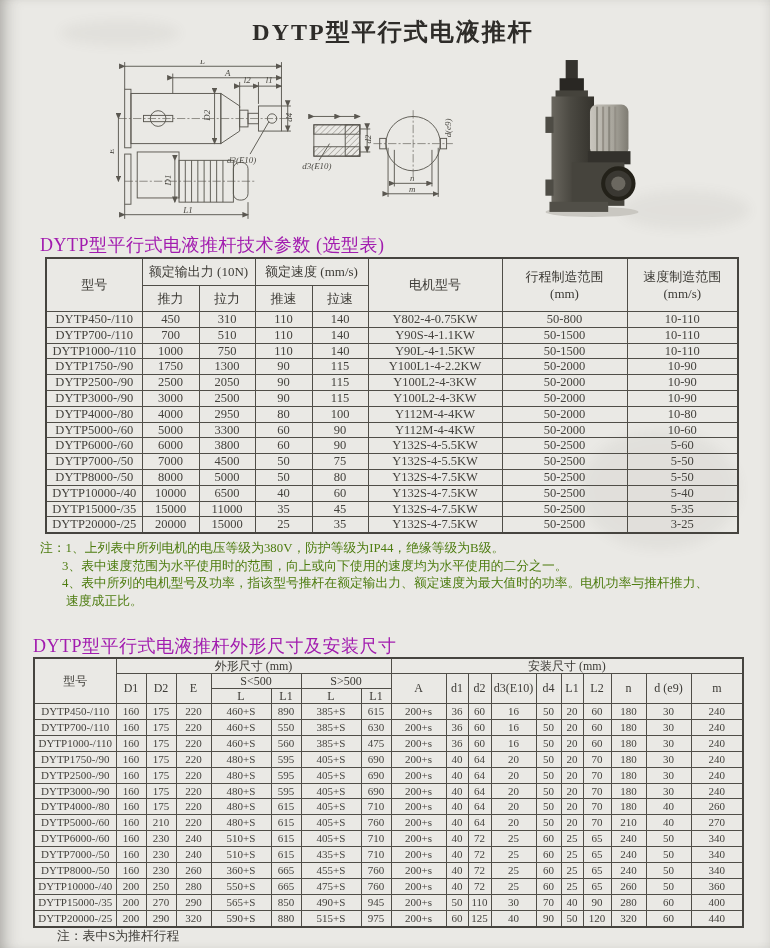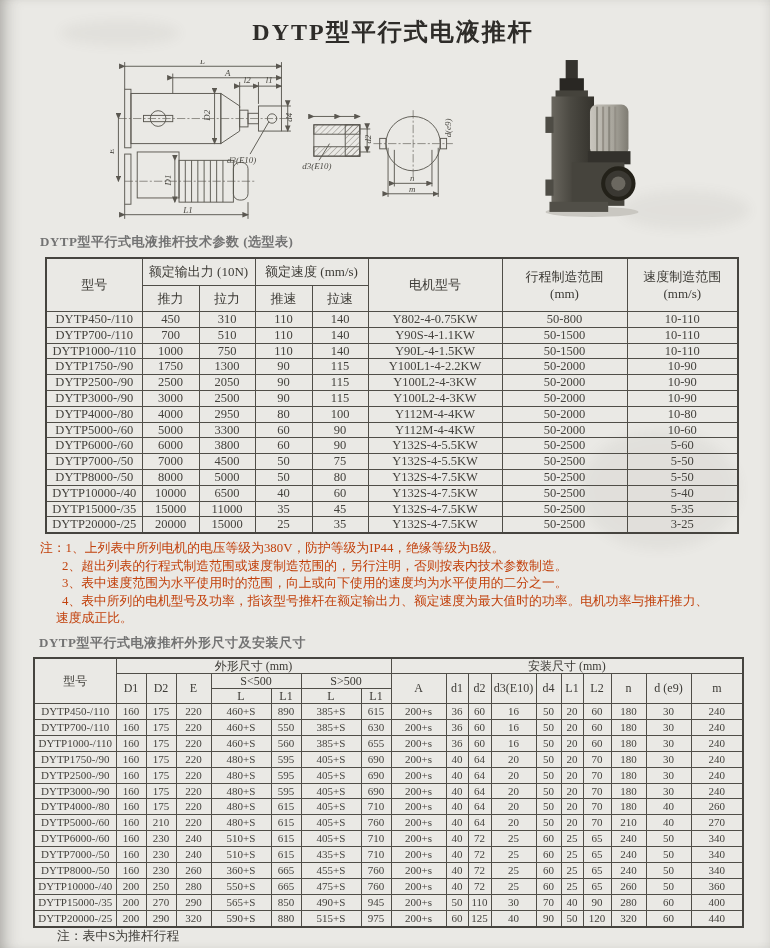--- a/index.html
+++ b/index.html
@@ -8,39 +8,39 @@
     background:#eae9e5;
     box-shadow:inset 14px 0 18px -12px rgba(60,58,52,.45), inset -6px 0 14px -10px rgba(60,58,52,.25);
     font-family:"Liberation Serif","DejaVu Serif",serif;
     color:#3d3b37;overflow:hidden;
   }
   .smudge{position:absolute;border-radius:50%;filter:blur(6px);opacity:.06;background:#5a584f;}
   .page-title{
     position:absolute;top:16px;left:8px;width:100%;text-align:center;
     font-size:24px;font-weight:bold;letter-spacing:2px;color:#2e2c29;
   }
-  .sec-heading{position:absolute;font-size:13px;font-weight:bold;color:#737373;letter-spacing:.5px;}
+  .sec-heading{position:absolute;font-size:18px;font-weight:normal;color:#a21caf;letter-spacing:.5px;}
   .h1{left:40px;top:233px;}
-  .h2{left:39px;top:634px;}
+  .h2{left:33px;top:634px;}
   
   table{border-collapse:collapse;table-layout:fixed;background:transparent;}
   th,td{border:1px solid #504e48;text-align:center;padding:0;font-weight:normal;
         color:#45433e;overflow:hidden;white-space:nowrap;}
   .t1{position:absolute;left:45px;top:257px;width:692px;border:2px solid #46443f;}
   .t1 thead th{font-size:13px;color:#3c3a35;}
   .t1 thead tr:first-child th{height:26px;}
   .t1 thead tr:last-child th{height:25px;text-align:center;}
   .t1 tbody td{font-size:12.5px;height:14.8px;line-height:14.8px;}
   .t2{position:absolute;left:33px;top:657px;width:709px;border:2px solid #46443f;}
   .t2 thead th{font-size:12px;color:#3c3a35;height:14px;line-height:13px;}
   .t2 tbody td{font-size:11px;height:14.9px;line-height:14.9px;}
-  .notes{position:absolute;left:40px;top:540px;width:706px;font-size:12.8px;color:#c2410c;}
+  .notes{position:absolute;left:40px;top:540px;width:706px;font-size:12.8px;color:#4d7c0f;}
   .notes .note-line{margin-left:22px;line-height:17.6px;}
   .notes .note-line:first-child{margin-left:0;}
-  .notes .note-line:last-child{margin-left:16px;font-family:Liberation Mono, monospace;}
+  .notes .note-line:last-child{margin-left:26px;font-family:Liberation Mono, monospace;}
   .foot-note{position:absolute;left:38px;top:928px;font-size:12.8px;color:#413f3a;margin-left:19px;}
   
   .drawing{position:absolute;left:110px;top:60px;}
   .photo{position:absolute;left:540px;top:58px;}
   svg text{font-family:"Liberation Serif","DejaVu Serif",serif;}
   .dimtxt{font-size:8.5px;font-style:italic;fill:#4a4842;}
 </style>
 </head>
 <body>
 
@@ -365,21 +365,20 @@
           <td>35</td>
           <td>Y132S-4-7.5KW</td>
           <td>50-2500</td>
           <td>3-25</td>
         </tr>
       </tbody>
   </table>
 
   <div class="notes">
       <div class="note-line">注：1、上列表中所列电机的电压等级为380V，防护等级为IP44，绝缘等级为B级。</div>
-      <div class="note-line">2、超出列表的行程式制造范围或速度制造范围的，另行注明，否则按表内技术参数制造。</div>
       <div class="note-line">3、表中速度范围为水平使用时的范围，向上或向下使用的速度均为水平使用的二分之一。</div>
       <div class="note-line">4、表中所列的电机型号及功率，指该型号推杆在额定输出力、额定速度为最大值时的功率。电机功率与推杆推力、</div>
       <div class="note-line">速度成正比。</div>
     </div>
 
   <div class="sec-heading h2">DYTP型平行式电液推杆外形尺寸及安装尺寸</div>
 
   <table class="t2">
     <colgroup>
       <col style="width:82px">
@@ -473,21 +472,21 @@
           <td>240</td>
         </tr>
         <tr>
           <td>DYTP1000-/110</td>
           <td>160</td>
           <td>175</td>
           <td>220</td>
           <td>460+S</td>
           <td>560</td>
           <td>385+S</td>
-          <td>655</td>
+          <td>475</td>
           <td>200+s</td>
           <td>36</td>
           <td>60</td>
           <td>16</td>
           <td>50</td>
           <td>20</td>
           <td>60</td>
           <td>180</td>
           <td>30</td>
           <td>240</td>

